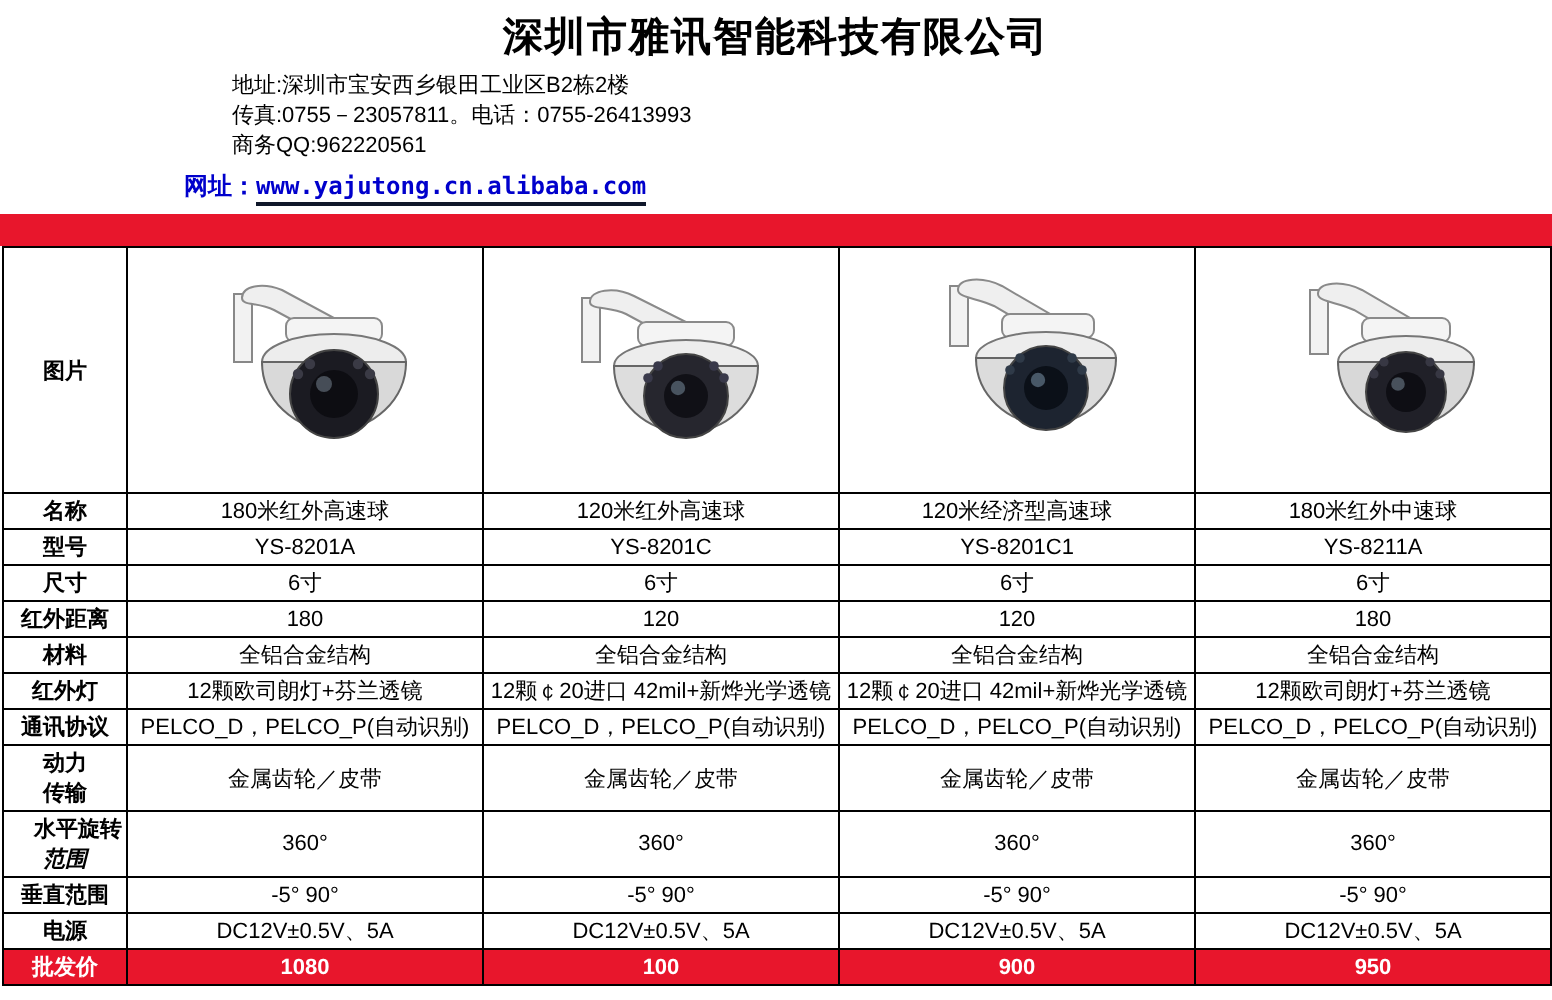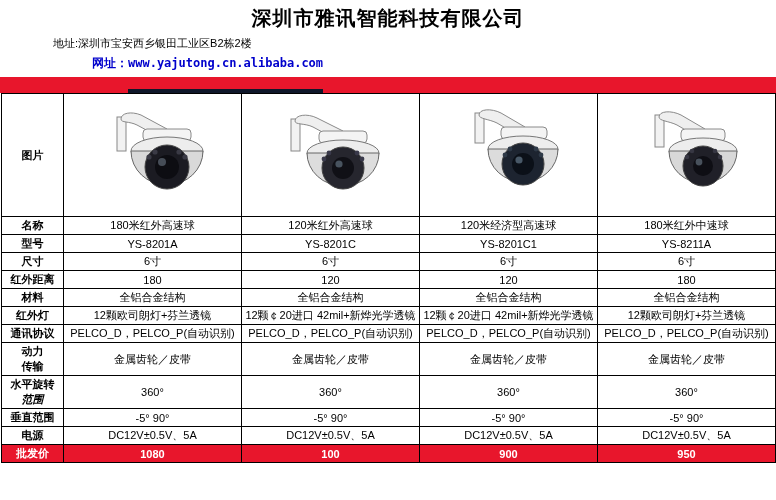--- a/index.html
+++ b/index.html
@@ -17,35 +17,35 @@
   .company-title{
     text-align:center;
     font-family:"DejaVu Serif","Liberation Serif",serif;
     font-weight:bold;
     font-size:20px;
     letter-spacing:1px;
     color:#000;
     padding:5px 0 4px 0;
   }
   .contact{
-    padding-left:53px;
+    padding-left:116px;
     line-height:15px;
     font-size:11px;
     color:#000;
   }
   .contact div{white-space:nowrap;}
   .website{
     padding-left:92px;
     margin-top:4px;
     font-size:12px;
     color:#0000cc;
     font-family:"DejaVu Sans Mono","Liberation Mono",monospace;
     font-weight:bold;
   }
-  .website .u{border-bottom:4px solid #0f172a;padding-bottom:19px;}
+  .website .u{border-bottom:2px solid #0f172a;padding-bottom:1px;}
 
   .redbar{
     margin-top:5px;
     height:16px;
     background:#e8162c;
     width:776px;
   }
   .notice{
     color:#cc0000;
     font-weight:bold;
@@ -91,20 +91,22 @@
 </style>
 </head>
 <body>
 
 <div class="page">
 
   <div class="company-title">深圳市雅讯智能科技有限公司</div>
 
   <div class="contact">
     <div>地址:深圳市宝安西乡银田工业区B2栋2楼</div>
+    <div>传真:0755－23057811。电话：0755-26413993</div>
+    <div>商务QQ:962220561</div>
   </div>
 
   <div class="website">
     <span>网址：</span><span class="u">www.yajutong.cn.alibaba.com</span>
   </div>
 
   <div class="redbar"></div>
 
 
   <table class="spec">
@@ -254,21 +256,21 @@
       <td rowspan="2">金属齿轮／皮带</td>
       <td rowspan="2">金属齿轮／皮带</td>
       <td rowspan="2">金属齿轮／皮带</td>
       <td rowspan="2">金属齿轮／皮带</td>
     </tr>
     <tr>
       <td class="lbl" style="border-top:none;padding-top:0;">传输</td>
     </tr>
 
     <tr>
-      <td class="lbl" style="border-bottom:none;padding-bottom:0;">水平旋转</td>
+      <td class="lbl" style="border-bottom:none;padding-bottom:0;text-align:right;">水平旋转</td>
       <td rowspan="2">360°</td>
       <td rowspan="2">360°</td>
       <td rowspan="2">360°</td>
       <td rowspan="2">360°</td>
     </tr>
     <tr>
       <td class="lbl" style="border-top:none;padding-top:0;font-style:italic;">范围</td>
     </tr>
 
     <tr>

